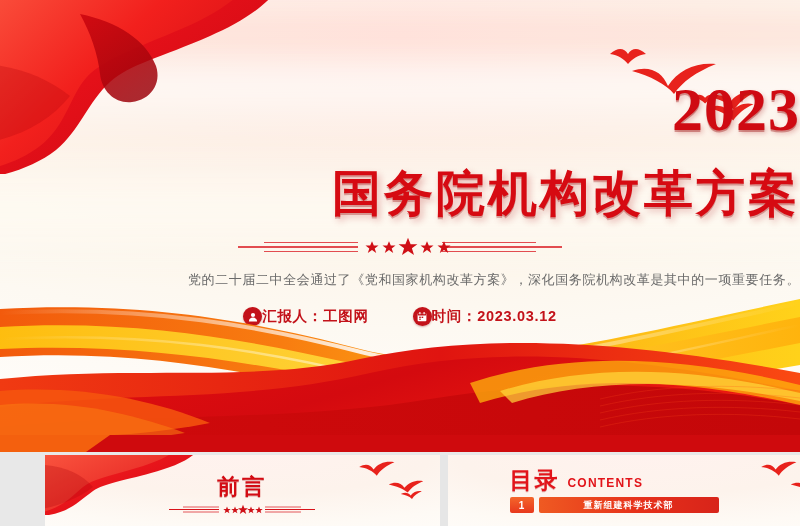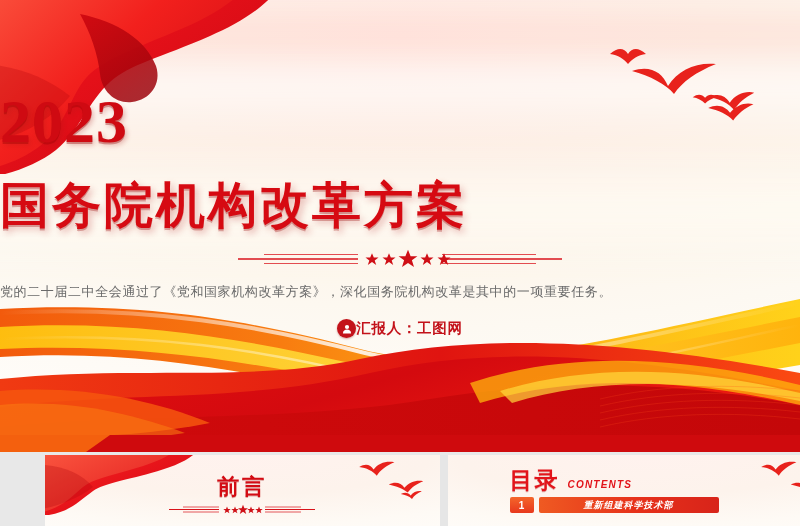--- a/index.html
+++ b/index.html
@@ -24,21 +24,21 @@
   
   .flag{ position:absolute; left:-40px; top:-56px; width:420px; height:230px; pointer-events:none; }
   .flag svg{ display:block; width:100%; height:100%; }
 
   
   .birds{ position:absolute; pointer-events:none; }
   .birds svg{ display:block; }
   .birds-top{ right:18px; top:24px; width:190px; height:125px; }
 
   
-  .title-wrap{ position:absolute; left:0; right:0; top:90px; text-align:left; }
+  .title-wrap{ position:absolute; left:0; right:0; top:78px; text-align:right; }
 
   .year{
     font-family:"Liberation Serif","DejaVu Serif",serif;
     font-size:62px; font-weight:700; line-height:1;
     color:#cf0a12; letter-spacing:1px;
     text-shadow:0 2px 0 rgba(150,0,0,.35), 2px 3px 5px rgba(170,20,20,.28);
   }
   .headline{
     margin-top:28px;
     font-family:"DejaVu Sans","Liberation Sans",sans-serif;
@@ -88,29 +88,29 @@
     text-shadow:0 1px 0 rgba(150,0,0,.3); }
   .t1-div{ margin:2px auto 0; width:150px; height:11px; }
   .t1-div svg{ display:block; }
 
   
   .t2-inner{ position:absolute; left:62px; top:14px; }
   .t2-head{ display:flex; align-items:flex-end; gap:8px; }
   .t2-title{ font-family:"DejaVu Sans","Liberation Sans",sans-serif;
     font-size:23px; font-weight:700; color:#e2141a; letter-spacing:2px; line-height:1;
     text-shadow:0 1px 0 rgba(150,0,0,.28); }
-  .t2-sub{ font-size:10px; font-weight:700; color:#e2141a; letter-spacing:1.2px;
-    padding-bottom:2px;font-style:italic; }
+  .t2-sub{ font-size:12px; font-weight:700; color:#e2141a; letter-spacing:1.2px;
+    padding-bottom:2px; }
   .t2-row{ display:flex; align-items:center; gap:5px; margin-top:5px; }
   .t2-num{ width:24px; height:16px; border-radius:2px; color:#fff; font-size:10px;
     font-weight:700; display:flex; align-items:center; justify-content:center;
     background:linear-gradient(180deg,#f4662a 0%,#e8381d 100%); }
   .t2-pill{ width:180px; height:16px; border-radius:2px; color:#fff; font-size:9px;
     font-weight:700; letter-spacing:1px; display:flex; align-items:center; justify-content:center;
-    background:linear-gradient(90deg,#ef5a22 0%,#e6301a 55%,#d8241a 100%);font-style:italic; }
+    background:linear-gradient(90deg,#ef5a22 0%,#e6301a 55%,#d8241a 100%); }
 </style>
 </head>
 <body>
 
 <div class="deck">
 
   <div class="slide-main">
 
     <div class="sky-band sky-b3"></div>
     <div class="sky-band sky-b1"></div>
@@ -186,20 +186,34 @@
 
       <div class="meta">
         <div class="meta-item">
           <span class="badge">
             <svg width="12" height="12" viewBox="0 0 12 12">
               <circle cx="6" cy="4" r="2.1" fill="#fff"></circle>
               <path d="M1.9,10.4 C1.9,7.8 4,6.6 6,6.6 C8,6.6 10.1,7.8 10.1,10.4 Z" fill="#fff"></path>
             </svg>
           </span>
           <span>汇报人：工图网</span>
+        </div>
+        <div class="meta-item">
+          <span class="badge">
+            <svg width="12" height="12" viewBox="0 0 12 12">
+              <rect x="1.6" y="2.2" width="8.8" height="8" rx="1" fill="#fff"></rect>
+              <rect x="1.6" y="2.2" width="8.8" height="2.2" rx="1" fill="#c3121a"></rect>
+              <rect x="3.3" y="1" width="1.2" height="2.2" rx=".5" fill="#fff"></rect>
+              <rect x="7.5" y="1" width="1.2" height="2.2" rx=".5" fill="#fff"></rect>
+              <rect x="3.2" y="5.6" width="1.6" height="1.4" fill="#c3121a"></rect>
+              <rect x="5.6" y="5.6" width="1.6" height="1.4" fill="#c3121a"></rect>
+              <rect x="3.2" y="7.6" width="1.6" height="1.2" fill="#c3121a"></rect>
+            </svg>
+          </span>
+          <span>时间：2023.03.12</span>
         </div>
       </div>
     </div>
 
     <div class="waves">
       <svg viewBox="0 0 800 165" preserveAspectRatio="none">
         <defs>
           <linearGradient id="wOr" x1="0" y1="0" x2="1" y2="0">
             <stop offset="0%" stop-color="#f25a0c"></stop>
             <stop offset="35%" stop-color="#f87c10"></stop>

